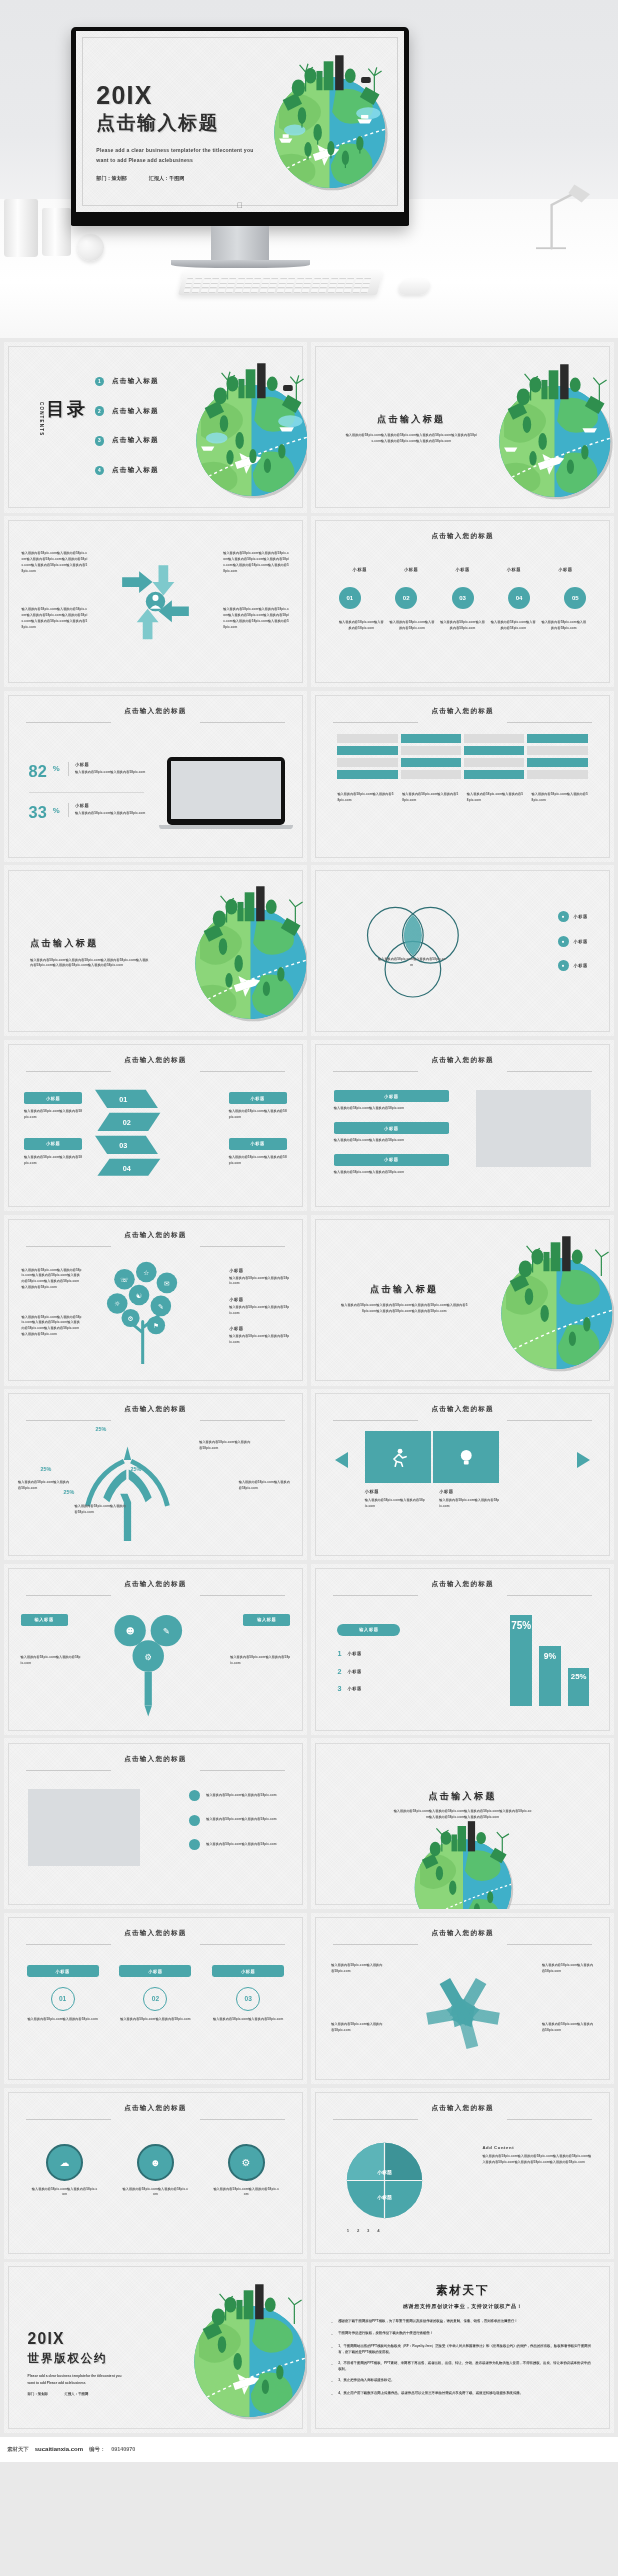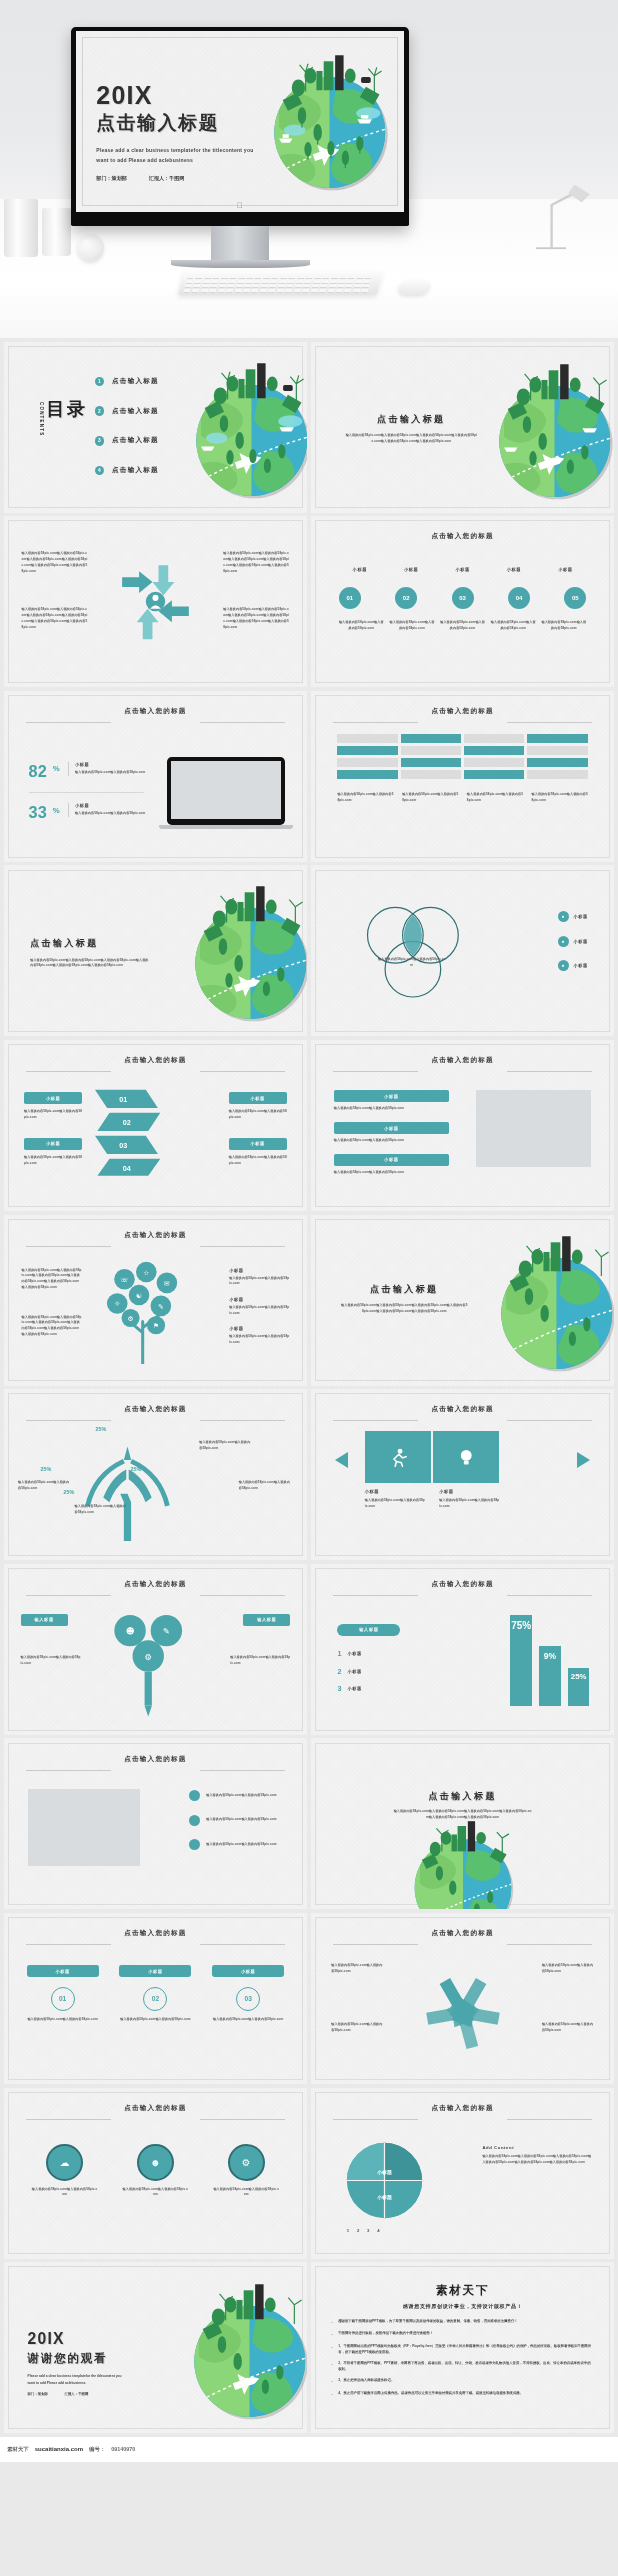--- a/index.html
+++ b/index.html
@@ -1140,21 +1140,21 @@
           <div class="lorem" style="margin-top:4.8px;">输入替换内容58pic.com输入替换内容58pic.com输入替换内容58pic.com输入替换内容58pic.com输入替换内容58pic.com输入替换内容58pic.com</div>
         </div>
       </div>
     </div>
 
     <div class="row">
       <div class="thumb">
         <div class="inner-border"></div>
         <div style="position:absolute;left:24px;top:68px;width:127px;">
           <div style="font-size:15.7px;font-weight:700;color:#2f2f2f;letter-spacing:1.2px;text-shadow:1.2px 1.2px 0 rgba(0,0,0,.10);">20IX</div>
-          <div style="font-size:11.5px;font-weight:700;color:#2f2f2f;letter-spacing:1.8px;margin-top:3px;text-shadow:1.2px 1.2px 0 rgba(0,0,0,.10);">谢谢您的观看</div>
+          <div style="font-size:11.5px;font-weight:700;color:#2f2f2f;letter-spacing:1.8px;margin-top:3px;text-shadow:1.2px 1.2px 0 rgba(0,0,0,.10);">世界版权公约</div>
           <div style="margin-top:7.2px;font-size:3.3px;color:#4a4a4a;line-height:1.9;font-weight:bold;">
             <div>Please add a clear business templatefor the titlecontent you</div>
             <div>want to add   Please add aclebusiness</div>
           </div>
           <div style="margin-top:6px;font-size:3.4px;color:#3a3a3a;font-weight:bold;">
             <span style="margin-right:15.7px;">部门：策划部</span>
             <span>汇报人：千图网</span>
           </div>
         </div>
         <div class="earth" style="position:absolute;right:-13.3px;top:8.5px;width:151px;height:158px;">

